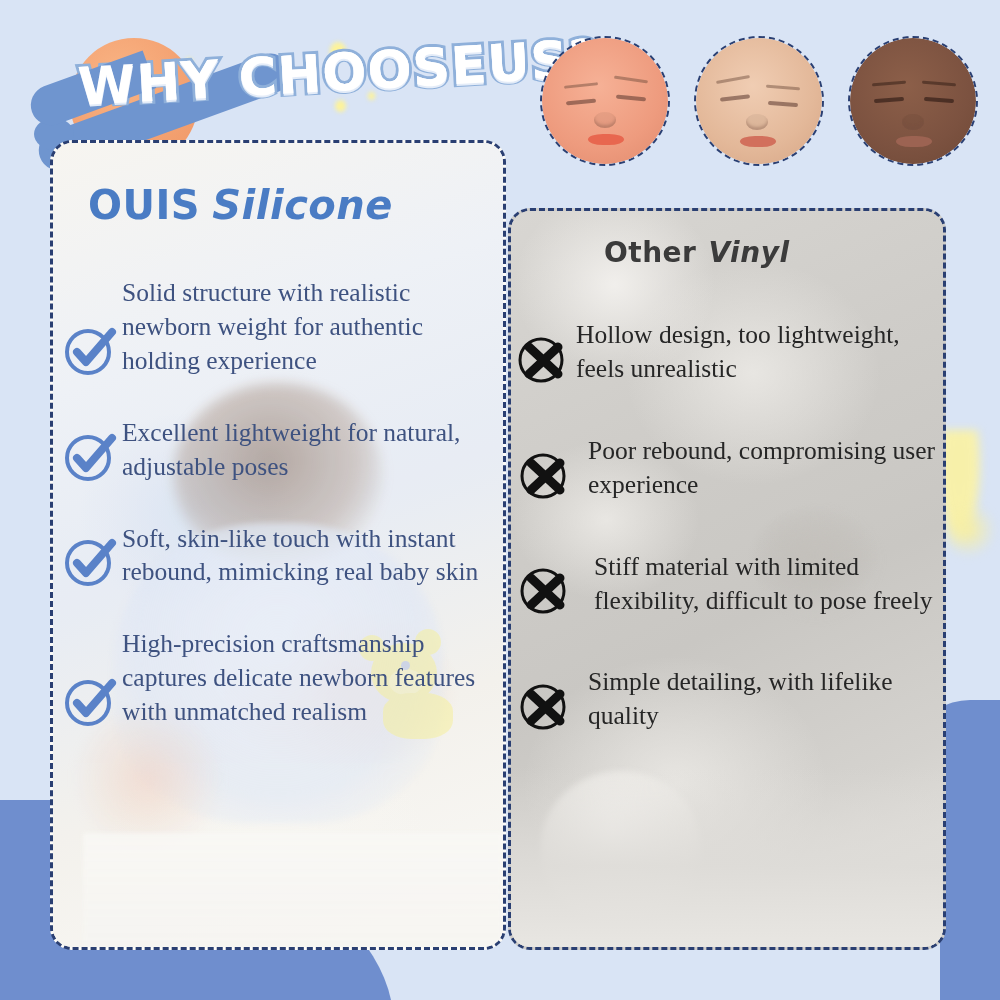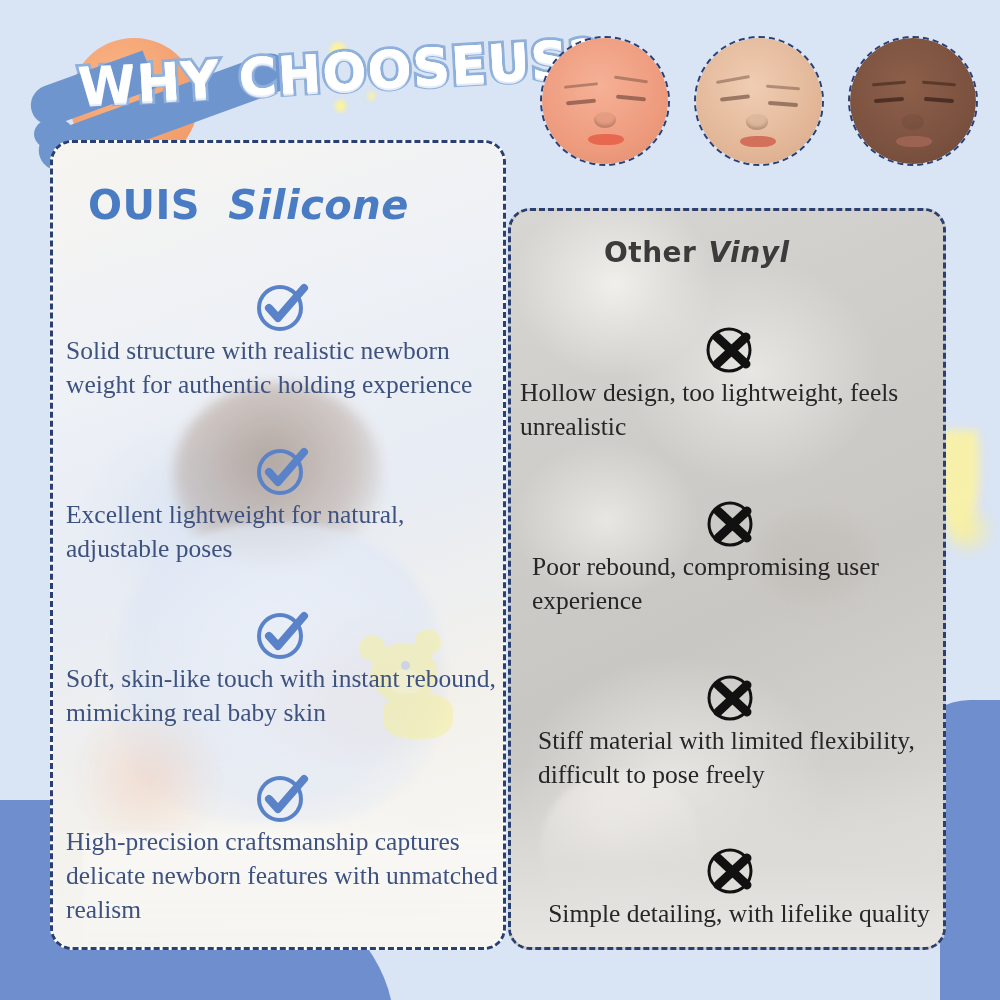--- a/index.html
+++ b/index.html
@@ -219,36 +219,36 @@
   }
 
   
   .h-left{
     position:absolute;left:88px;top:182px;z-index:6;
     font-family:"DejaVu Sans",sans-serif;
     font-size:40px;color:#4a7cc4;letter-spacing:.5px;
     white-space:nowrap;
   }
   .h-left .up{font-weight:bold;}
-  .h-left .it{font-weight:bold;font-style:italic;margin-left:28px;}
+  .h-left .it{font-weight:bold;font-style:italic;margin-left:12px;}
   .h-right{
     position:absolute;left:604px;top:236px;z-index:6;
     font-family:"DejaVu Sans",sans-serif;
     font-size:28px;color:#3b3b3b;letter-spacing:.5px;
     white-space:nowrap;
   }
   .h-right .up{font-weight:bold;}
   .h-right .it{font-weight:bold;font-style:italic;margin-left:12px;}
 
   
   .list{position:absolute;z-index:6;}
   .list-left{left:62px;top:276px;width:440px;}
   .list-right{left:516px;top:318px;width:430px;}
 
-  .row{display:flex;align-items:center;flex-direction:column;}
+  .row{display:flex;align-items:flex-end;}
   .list-left .row{margin-bottom:38px;}
   .list-right .row{margin-bottom:48px;}
 
   .ico{flex:0 0 auto;width:56px;height:56px;position:relative;margin-top:2px;}
   .ico svg{display:block;width:56px;height:56px;}
 
   .txt{
     font-family:"Liberation Serif",serif;
     font-size:25.5px;line-height:1.33;
   }

